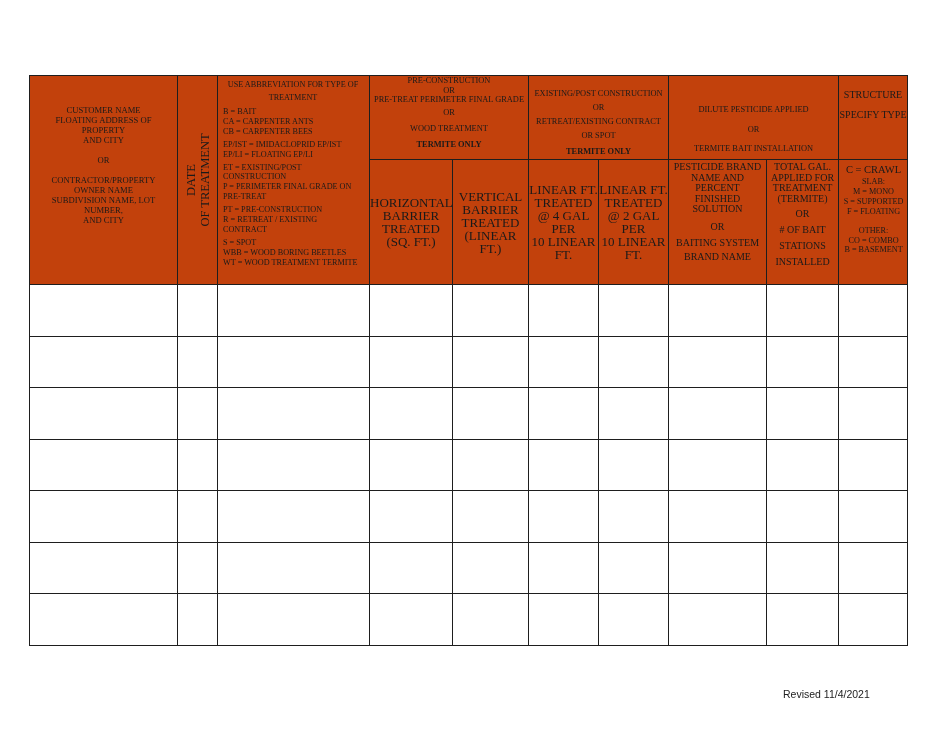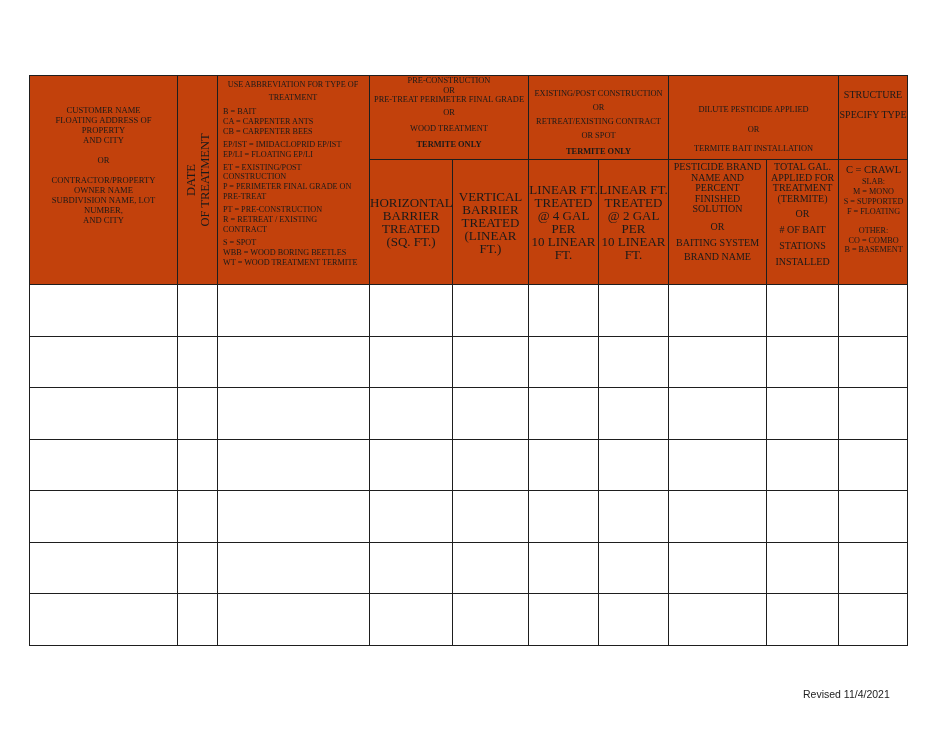--- a/index.html
+++ b/index.html
@@ -20,21 +20,21 @@
     .abbr { padding: 3px 6px 0 5px !important; font-size: 8.2px; line-height: 9.9px; }
     .abbr .title { text-align: center; line-height: 12.5px; margin-bottom: 3px; }
     .abbr .grp { margin-bottom: 3px; }
     .group-top { text-align: center; font-size: 8.4px; }
     .bold { font-weight: bold; }
     .sub { text-align: center; font-size: 13px; line-height: 13px; vertical-align: middle !important; }
     .struct-top { text-align: center; font-size: 10px; padding-top: 9px !important; }
     .struct-sub { font-size: 8.2px; line-height: 9.9px; padding: 3px 2px 0 3px !important; }
     .struct-sub .big { font-size: 10.5px; line-height: 13px; margin-bottom: 1px; }
     tr.data td { height: 50.5px; background: #ffffff; }
-    .revised { position: absolute; left: 803px; top: 688px; font-family: "Liberation Sans", "DejaVu Sans", sans-serif;
+    .revised { position: absolute; left: 783px; top: 688px; font-family: "Liberation Sans", "DejaVu Sans", sans-serif;
       font-size: 10.5px; color: #222; }
   </style>
 </head>
 <body>
 
 <table class="log">
   <colgroup>
     <col style="width:148px">
       <col style="width:40px">
       <col style="width:152px">

